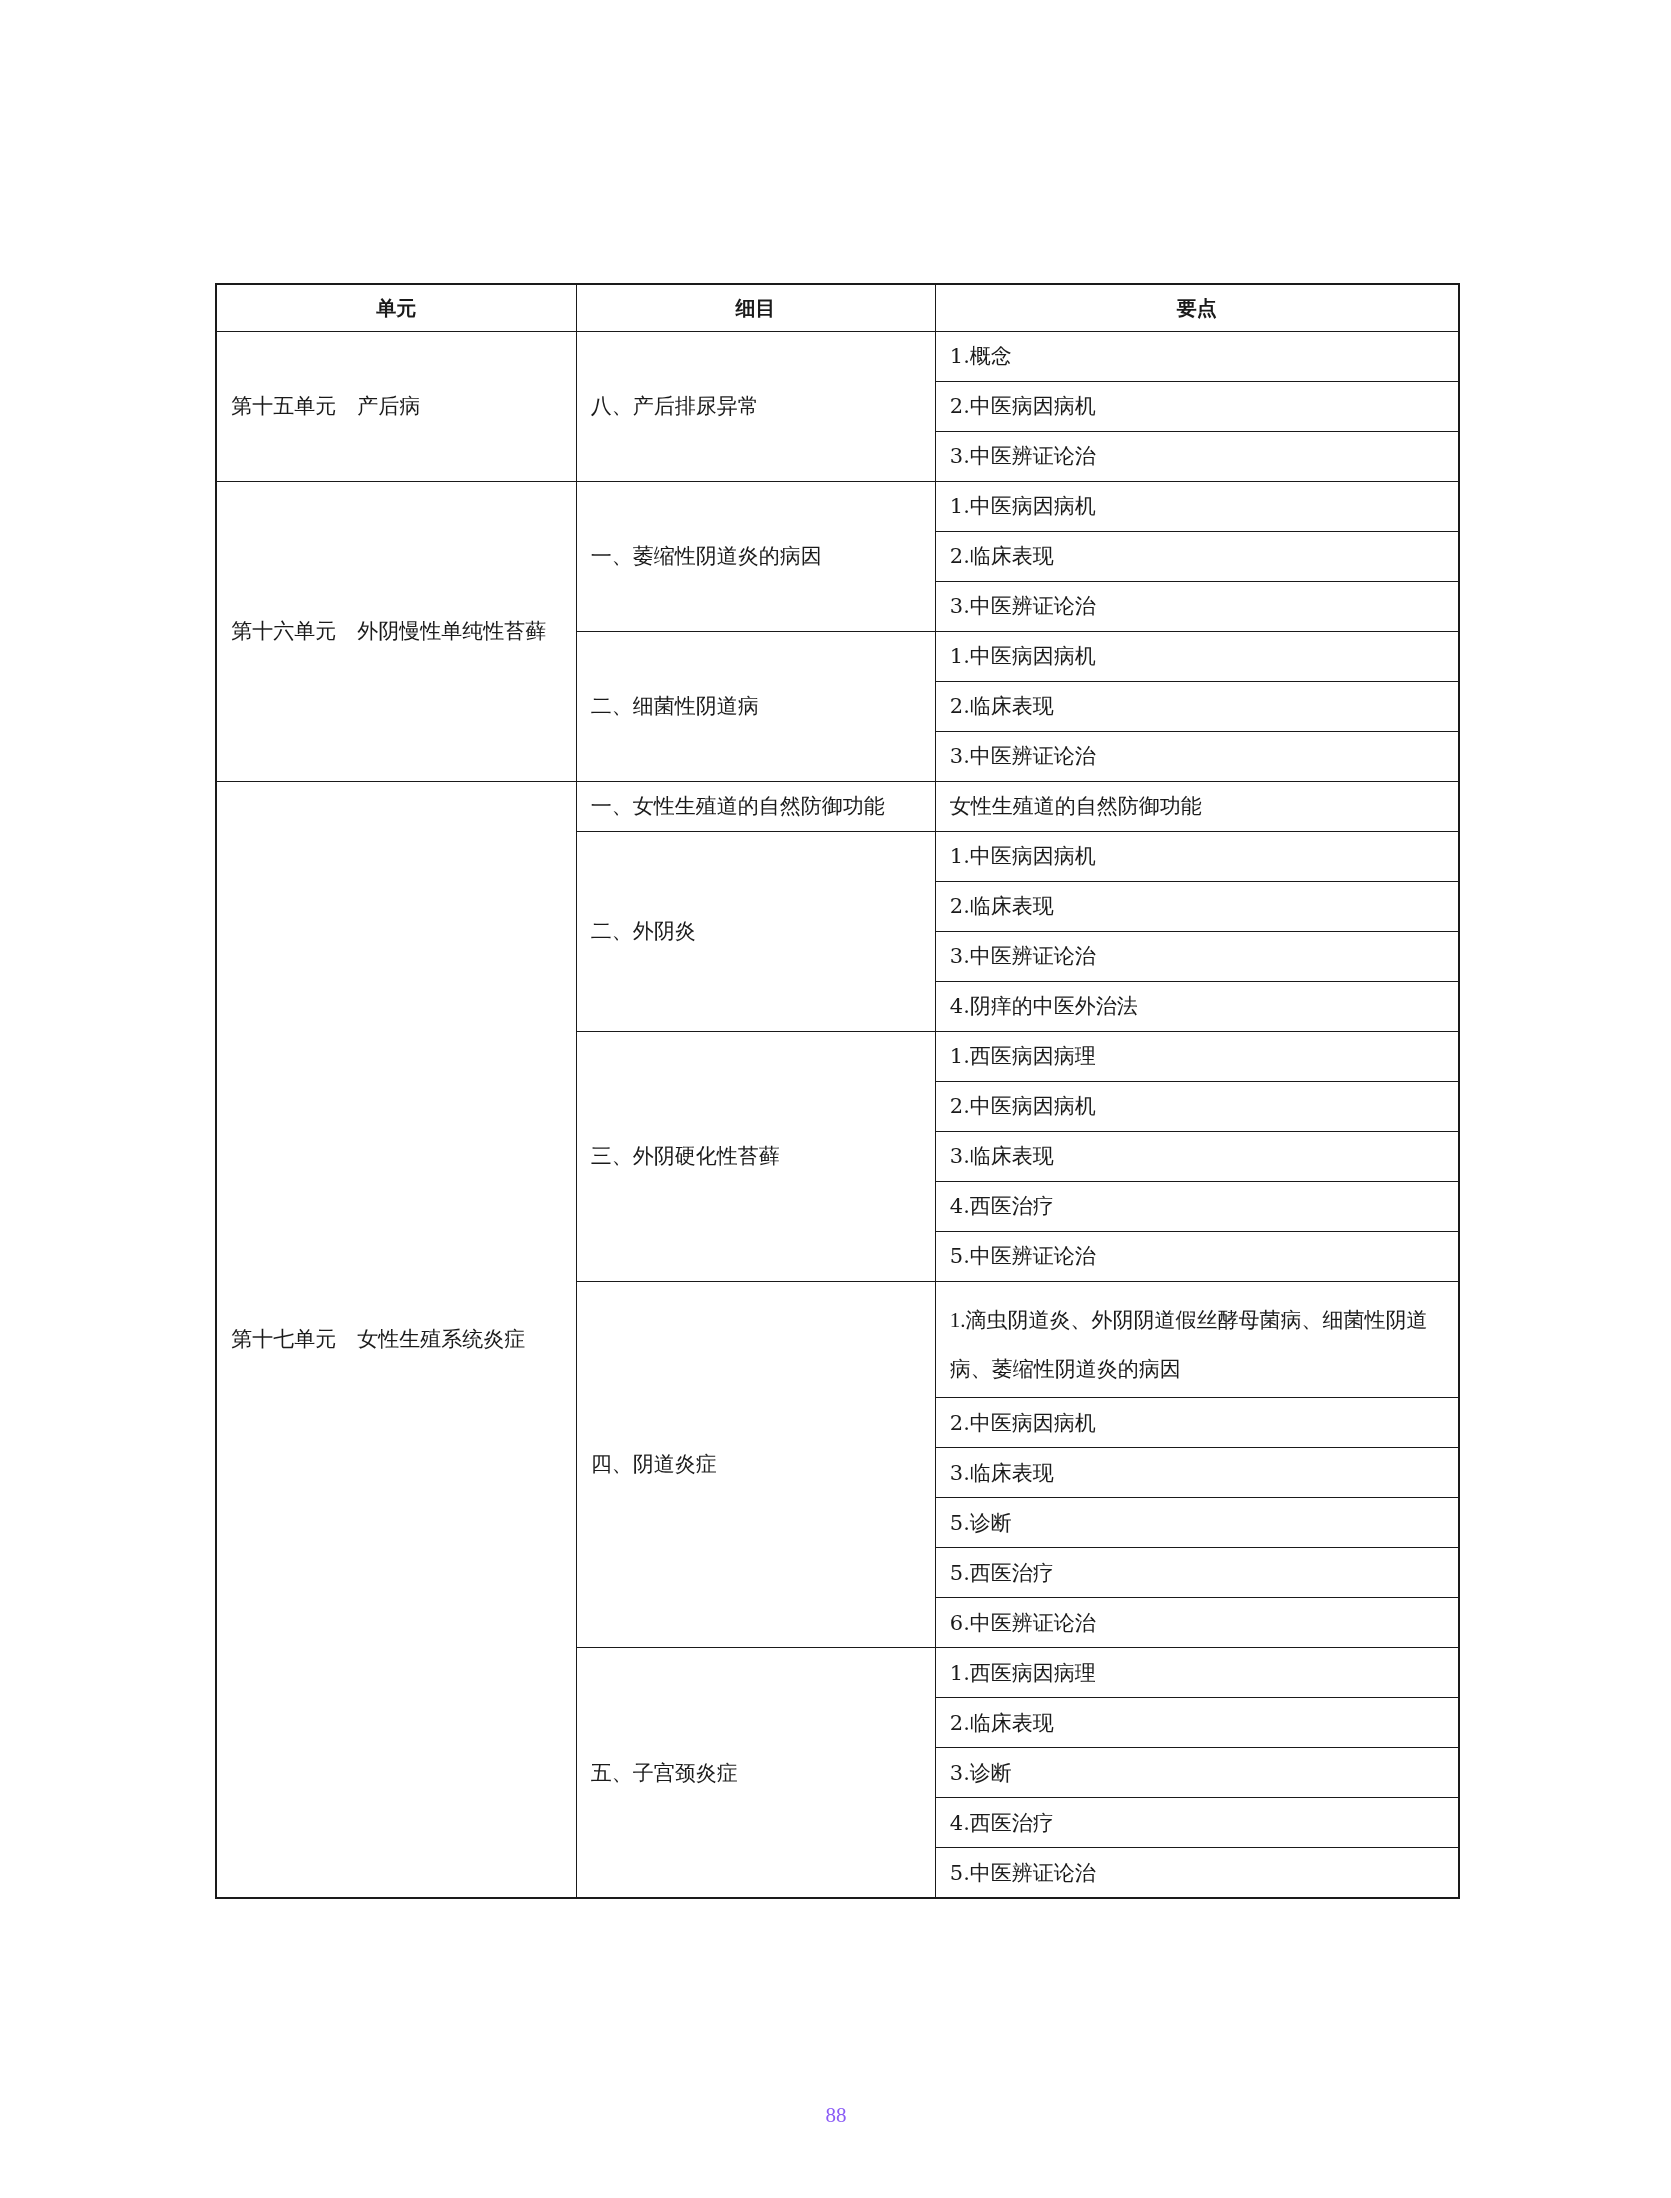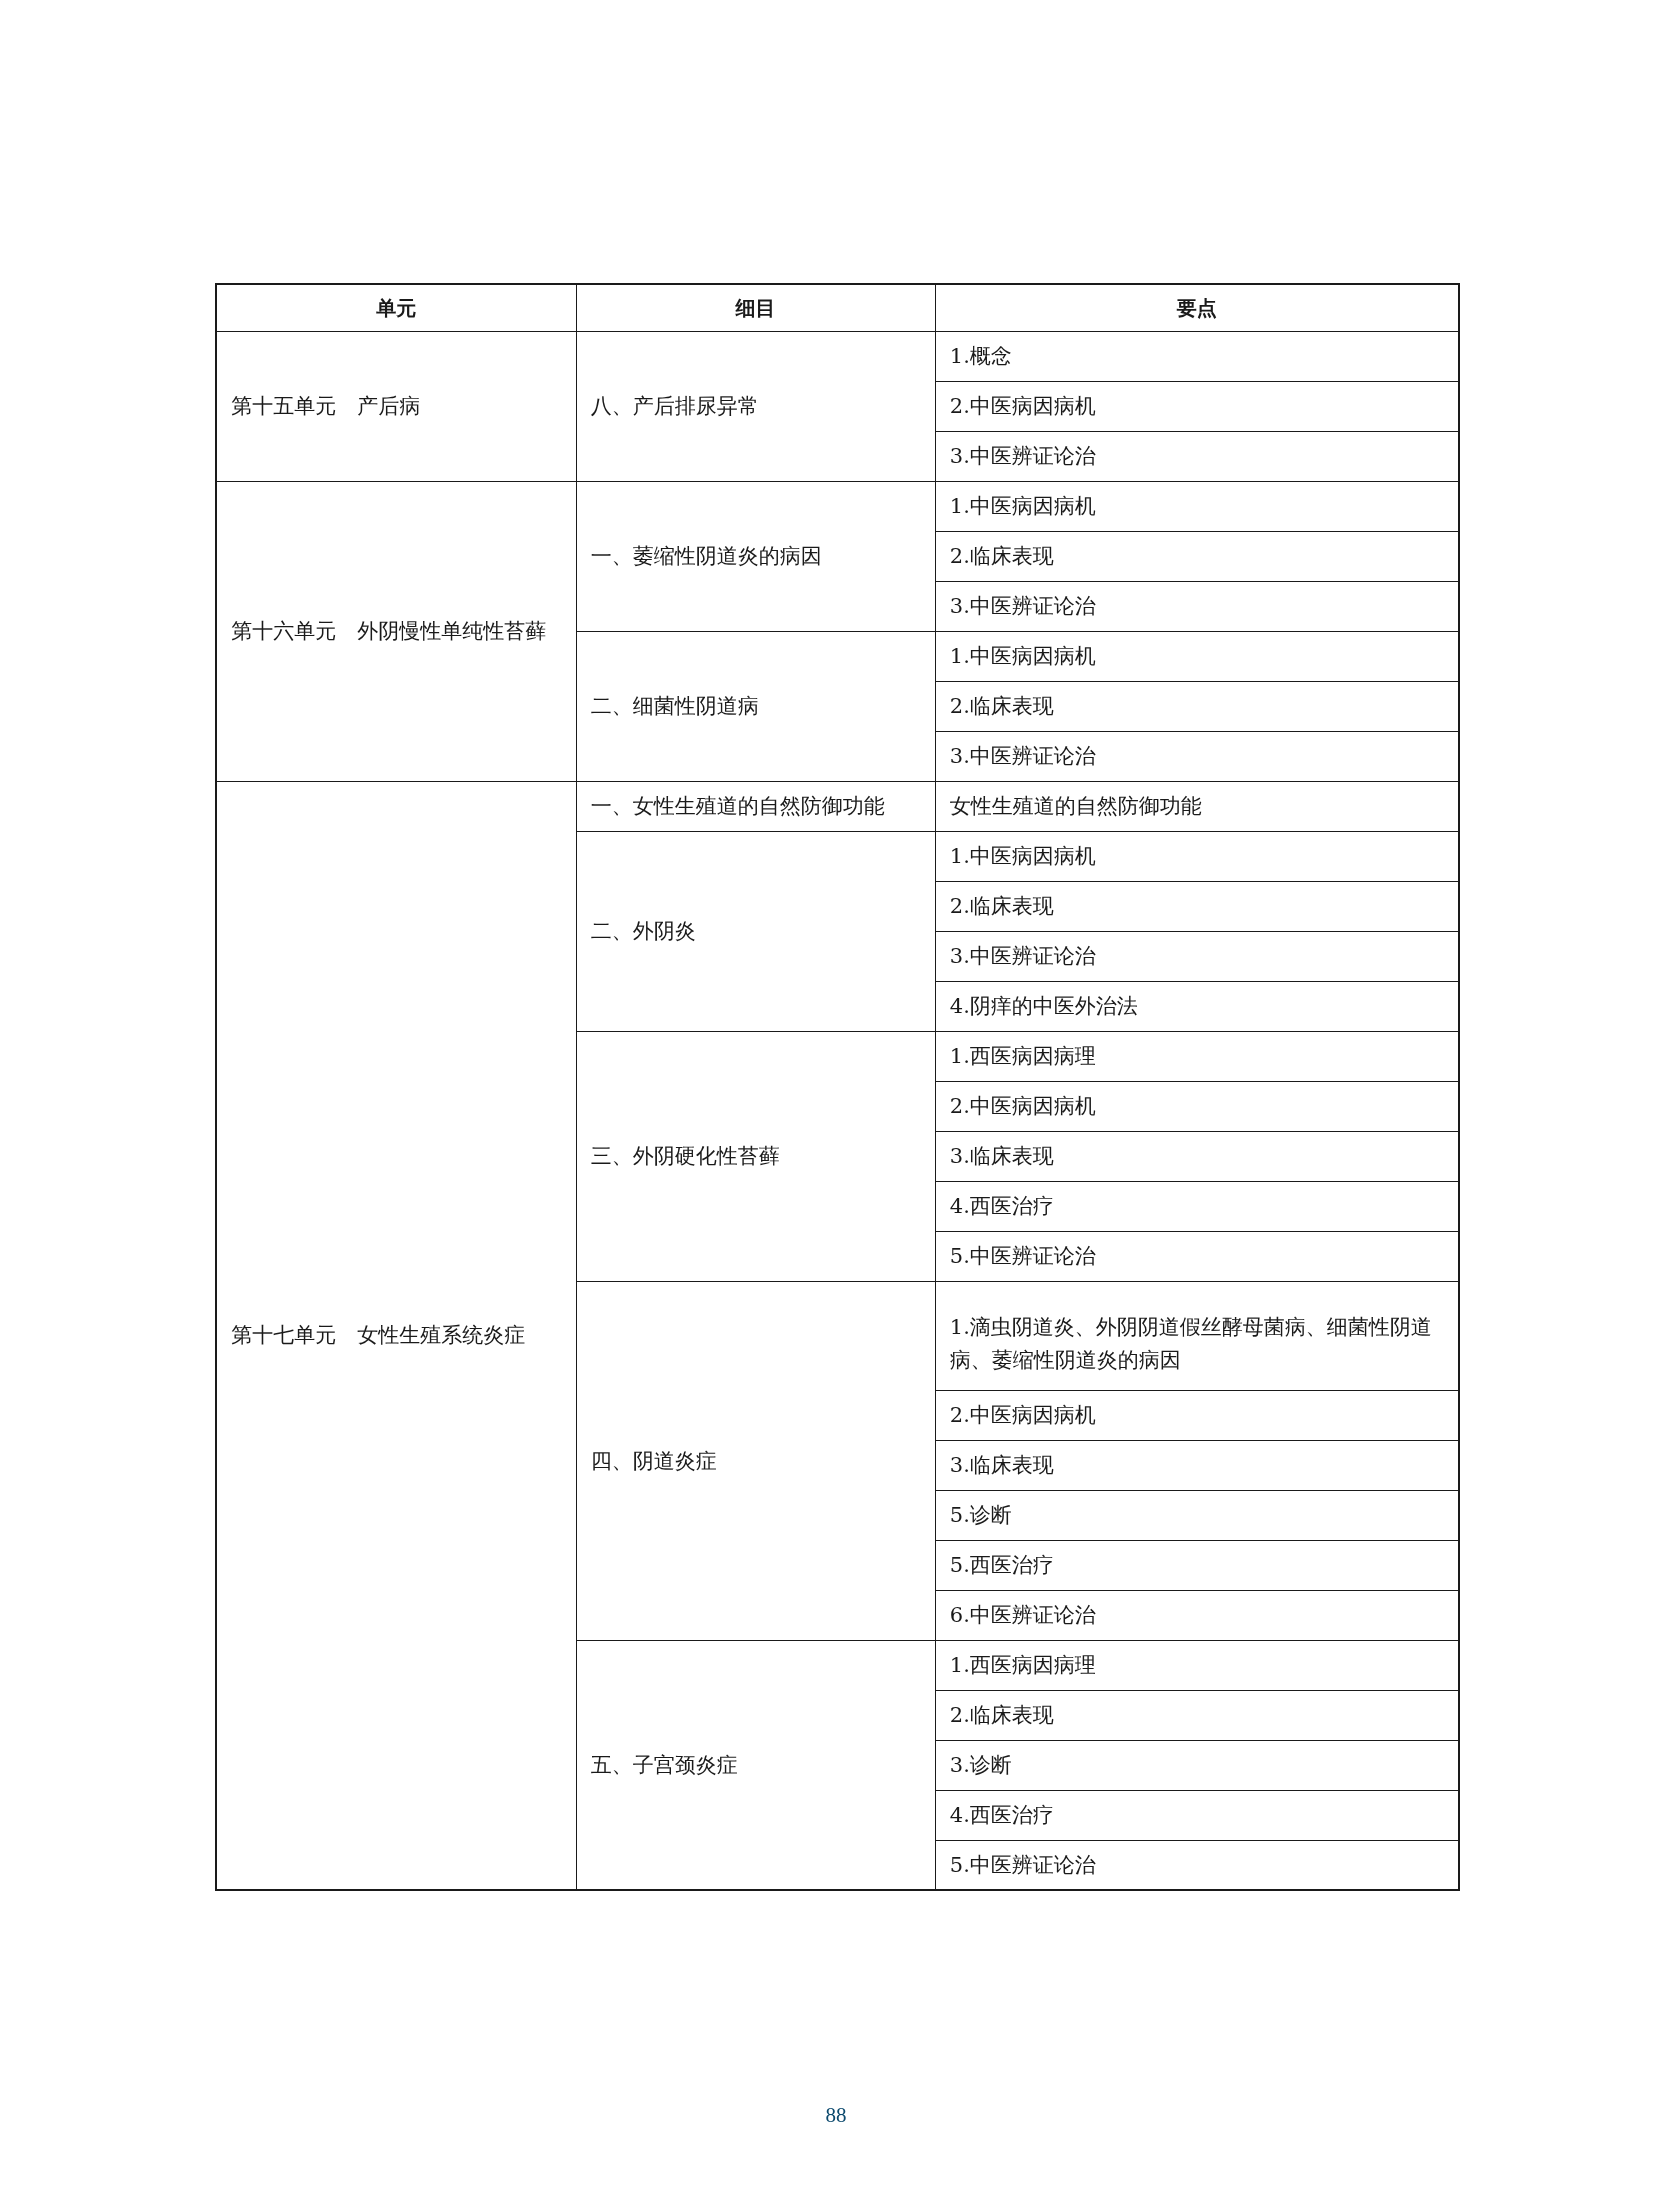--- a/index.html
+++ b/index.html
@@ -40,30 +40,30 @@
     }
     .page-table th {
       height: 47px;
       text-align: center;
       font-weight: bold;
       font-family: "DejaVu Sans", "Liberation Sans", sans-serif;
       font-size: 20px;
       padding: 0;
     }
     .page-table td { height: 50px; }
-    .page-table td.tall { height: 109px; line-height: 33px; padding-top: 20px; padding-bottom: 3.8px; }
+    .page-table td.tall { height: 109px; line-height: 49px; padding-top: 14px; padding-bottom: 3.8px; font-family: Liberation Serif, serif; }
     .page-number {
       position: absolute;
       left: 0;
       width: 1672px;
       top: 2103px;
       text-align: center;
       font-size: 21px;
       font-family: "Liberation Serif", "DejaVu Serif", serif;
-      color: #0c4a6e;
+      color: #8b5cf6;
     }
   </style>
 </head>
 <body>
 
 <table class="page-table">
   <colgroup>
     <col class="c1">
       <col class="c2">
       <col class="c3">

